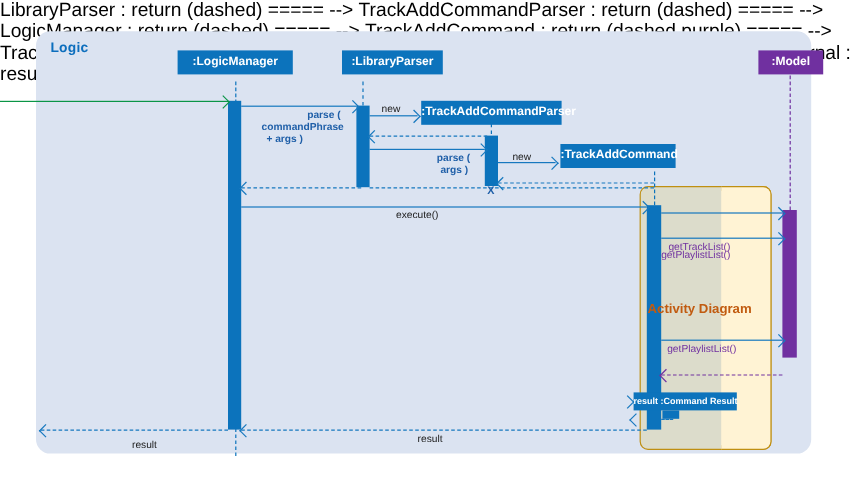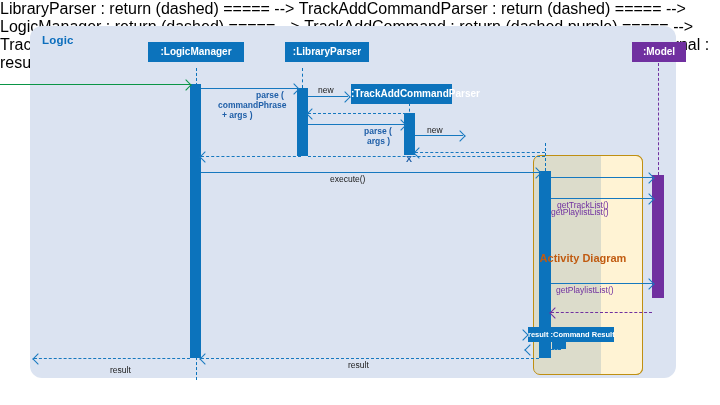--- a/index.html
+++ b/index.html
@@ -297,16 +297,17 @@
   <div class="label dark" style="left:348px; top:360px;">result</div>
 
    external : result (dashed) ===== --&gt;
   <div class="msg dashed" style="left:34px; top:358px; width:156px;"></div>
   <div class="arrowhead left" style="left:34px; top:354.5px;"></div>
   <div class="label dark" style="left:110px; top:365px;">result</div>
 
   
   <div class="participant" style="left:148px; top:42px; width:96px;">:LogicManager</div>
   <div class="participant" style="left:256px; top:42px; width:84px;margin-left:29px;">:LibraryParser</div>
-  <div class="participant" style="left:351px; top:84px; width:101px;text-align:center;">:TrackAddCommandParser</div>
+  <div class="participant" style="left:351px; top:84px; width:117px;text-align:center;">:TrackAddCommandParser</div>
+  <div class="participant" style="left:467px; top:120px; width:96px;">:TrackAddCommand</div>
   <div class="participant model" style="left:632px; top:42px; width:54px;">:Model</div>
 
 </div>
 
 </body></html>

